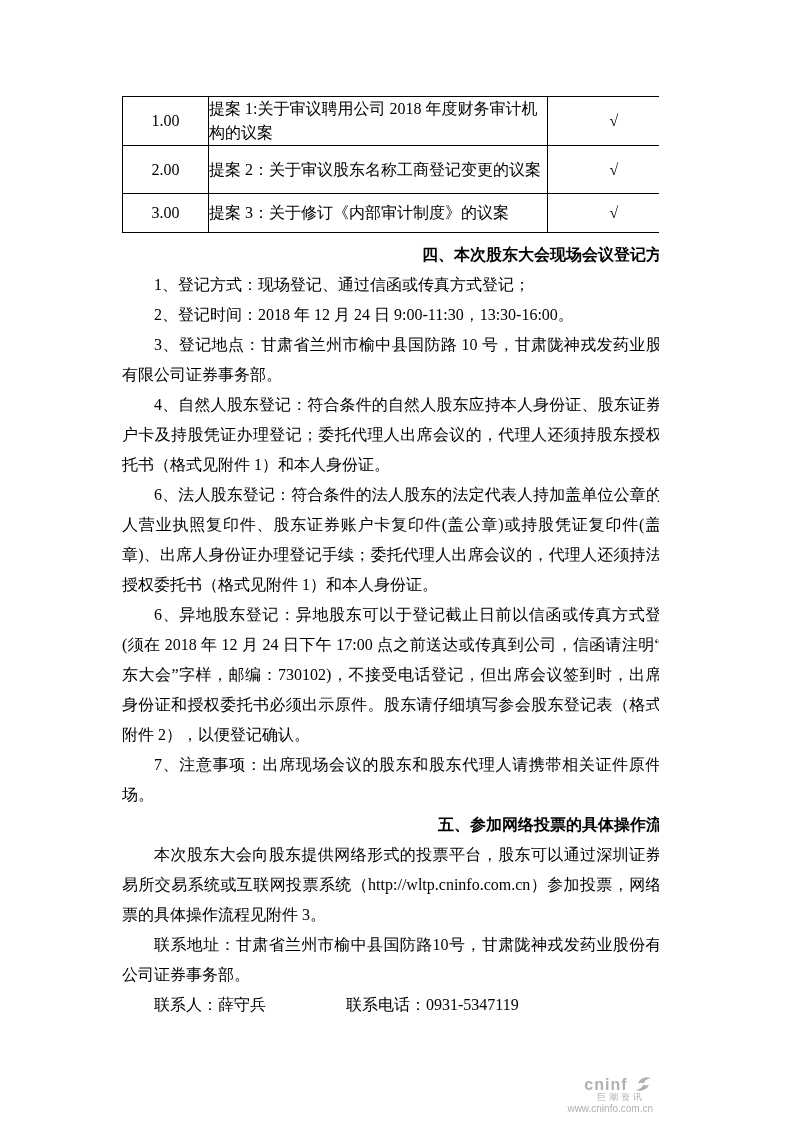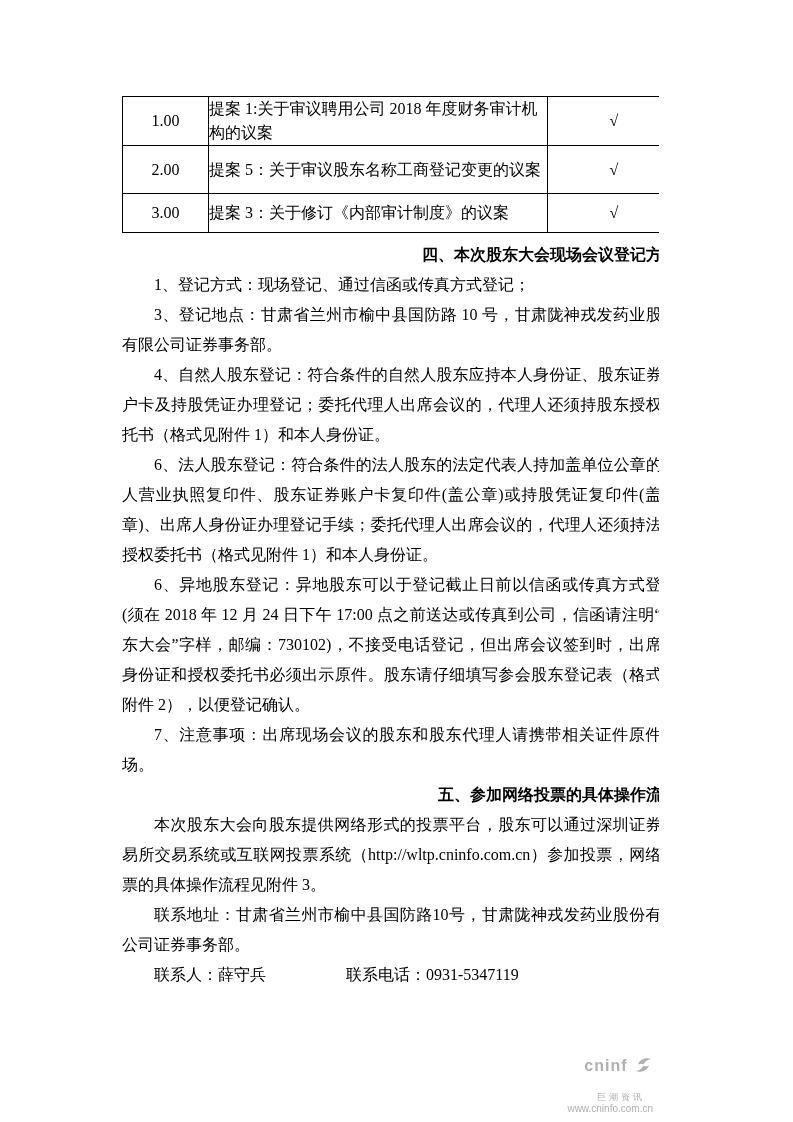--- a/index.html
+++ b/index.html
@@ -64,53 +64,54 @@
   .logo-row { line-height: 15px; white-space: nowrap; }
   .logo-brand {
     font-weight: bold;
     font-size: 16px;
     letter-spacing: 1px;
     display: inline-block;
     vertical-align: middle;
   }
   .logo-icon { display: inline-block; vertical-align: middle; margin-left: 2px; }
   .logo-icon svg { width: 19px; height: 16px; display: block; }
-  .logo-cn { font-size: 9px; letter-spacing: 3px; line-height: 11px; margin-right: 8px; margin-top: 19px; }
+  .logo-cn { font-size: 9px; letter-spacing: 3px; line-height: 11px; margin-right: 8px; }
   .logo-url { font-size: 10px; line-height: 12px; }
 </style>
 </head>
 <body>
 
 <div class="page">
 
   <div class="content">
 
     <table class="proposals">
       <tbody>
         <tr class="row-1">
           <td class="col-code">1.00</td>
           <td class="col-text">提案 1:关于审议聘用公司 2018 年度财务审计机构的议案</td>
           <td class="col-check">√</td>
         </tr>
         <tr class="row-2">
           <td class="col-code">2.00</td>
-          <td class="col-text">提案 5：关于审议股东名称工商登记变更的议案</td>
+          <td class="col-text">提案 2：关于审议股东名称工商登记变更的议案</td>
           <td class="col-check">√</td>
         </tr>
         <tr class="row-3">
           <td class="col-code">3.00</td>
           <td class="col-text">提案 3：关于修订《内部审计制度》的议案</td>
           <td class="col-check">√</td>
         </tr>
       </tbody>
     </table>
 
     <div class="blocks">
       <h3>四、本次股东大会现场会议登记方法</h3>
       <p>1、登记方式：现场登记、通过信函或传真方式登记；</p>
+      <p>2、登记时间：2018 年 12 月 24 日 9:00-11:30，13:30-16:00。</p>
       <p>3、登记地点：甘肃省兰州市榆中县国防路 10 号，甘肃陇神戎发药业股份有限公司证券事务部。</p>
       <p>4、自然人股东登记：符合条件的自然人股东应持本人身份证、股东证券账户卡及持股凭证办理登记；委托代理人出席会议的，代理人还须持股东授权委托书（格式见附件 1）和本人身份证。</p>
       <p>6、法人股东登记：符合条件的法人股东的法定代表人持加盖单位公章的法人营业执照复印件、股东证券账户卡复印件(盖公章)或持股凭证复印件(盖公章)、出席人身份证办理登记手续；委托代理人出席会议的，代理人还须持法人授权委托书（格式见附件 1）和本人身份证。</p>
       <p>6、异地股东登记：异地股东可以于登记截止日前以信函或传真方式登记(须在 2018 年 12 月 24 日下午 17:00 点之前送达或传真到公司，信函请注明“股东大会”字样，邮编：730102)，不接受电话登记，但出席会议签到时，出席人身份证和授权委托书必须出示原件。股东请仔细填写参会股东登记表（格式见附件 2），以便登记确认。</p>
       <p>7、注意事项：出席现场会议的股东和股东代理人请携带相关证件原件到场。</p>
       <h3>五、参加网络投票的具体操作流程</h3>
       <p>本次股东大会向股东提供网络形式的投票平台，股东可以通过深圳证券交易所交易系统或互联网投票系统（http://wltp.cninfo.com.cn）参加投票，网络投票的具体操作流程见附件 3。</p>
       <p>联系地址：甘肃省兰州市榆中县国防路10号，甘肃陇神戎发药业股份有限公司证券事务部。</p>
       <p class="contact-line">
         <span>联系人：薛守兵</span>

